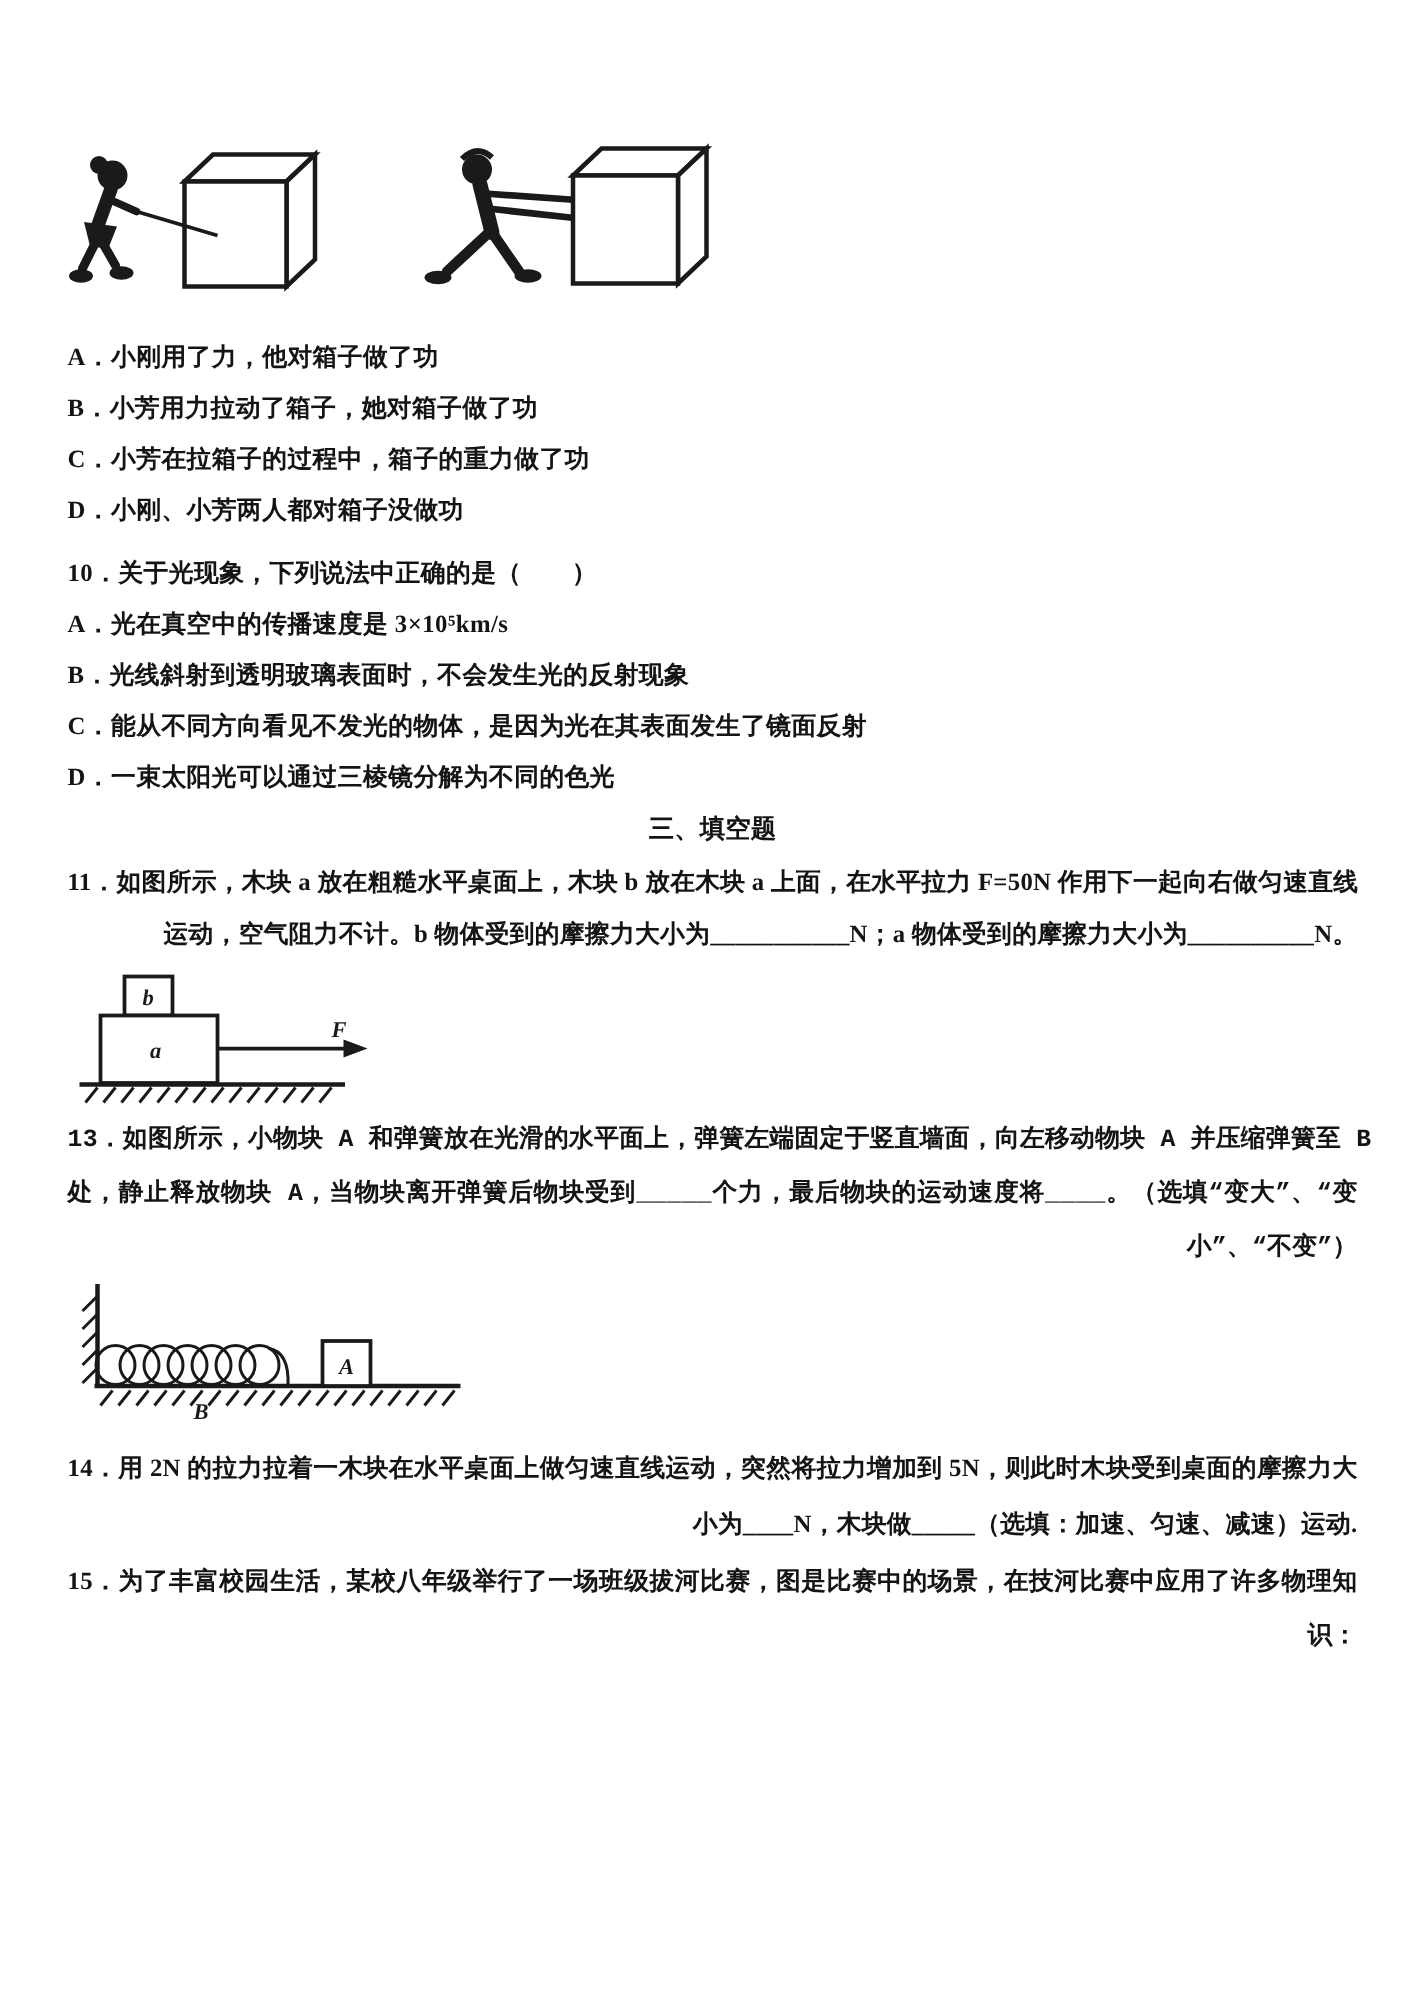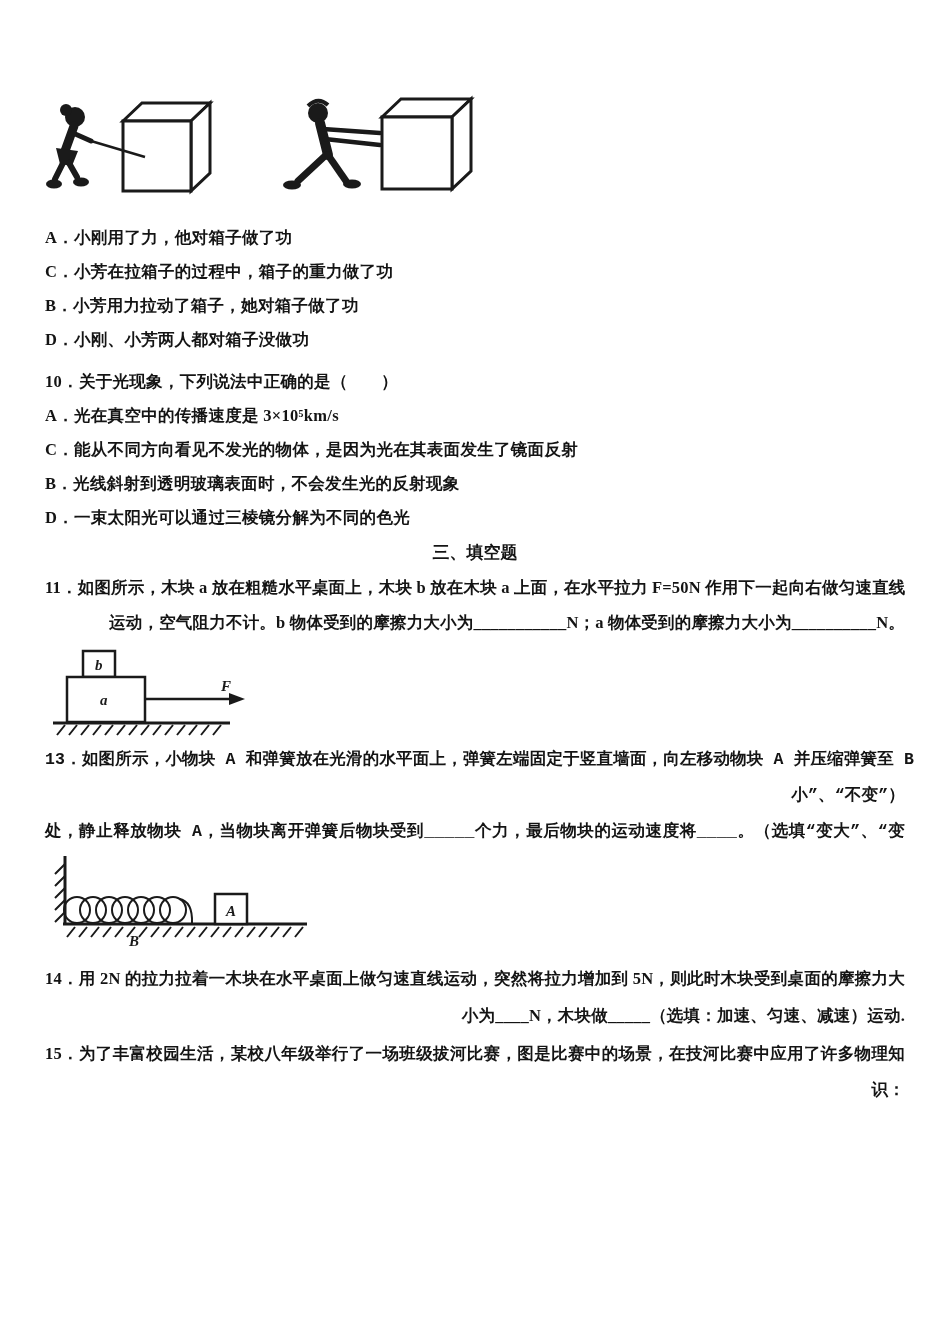--- a/index.html
+++ b/index.html
@@ -82,30 +82,30 @@
           <ellipse class="ink-fill" cx="22" cy="92" rx="9" ry="4.5"></ellipse>
           <path class="ink-stroke" stroke-width="7" stroke-linecap="round" d="M58,62 L76,88"></path>
           <ellipse class="ink-fill" cx="82" cy="91" rx="9" ry="4.5"></ellipse>
         </g>
       </g>
     </svg>
   </div>
 
   <div class="q9opts">
     <div class="opt-line">A．小刚用了力，他对箱子做了功</div>
+    <div class="opt-line">B．小芳用力拉动了箱子，她对箱子做了功</div>
     <div class="opt-line">C．小芳在拉箱子的过程中，箱子的重力做了功</div>
-    <div class="opt-line">B．小芳用力拉动了箱子，她对箱子做了功</div>
     <div class="opt-line">D．小刚、小芳两人都对箱子没做功</div>
   </div>
 
   <div class="q10">
     <div class="opt-line">10．关于光现象，下列说法中正确的是（　　）</div>
     <div class="opt-line">A．光在真空中的传播速度是 3×10⁵km/s</div>
+    <div class="opt-line">B．光线斜射到透明玻璃表面时，不会发生光的反射现象</div>
     <div class="opt-line">C．能从不同方向看见不发光的物体，是因为光在其表面发生了镜面反射</div>
-    <div class="opt-line">B．光线斜射到透明玻璃表面时，不会发生光的反射现象</div>
     <div class="opt-line">D．一束太阳光可以通过三棱镜分解为不同的色光</div>
   </div>
 
   <div class="sec-title">三、填空题</div>
 
   <div class="q11">
     <div class="q-line just">11．如图所示，木块 a 放在粗糙水平桌面上，木块 b 放在木块 a 上面，在水平拉力 F=50N 作用下一起向右做匀速直线</div>
     <div class="q-line">运动，空气阻力不计。b 物体受到的摩擦力大小为___________N；a 物体受到的摩擦力大小为__________N。</div>
   </div>
 
@@ -123,22 +123,22 @@
       <g>
         <line class="ink-stroke" stroke-width="3" x1="8" y1="78" x2="185" y2="78"></line>
         <path class="ink-stroke" stroke-width="2" d="M20,80 l-8,10 M32,80 l-8,10 M44,80 l-8,10 M56,80 l-8,10 M68,80 l-8,10 M80,80 l-8,10 M92,80 l-8,10 M104,80 l-8,10 M116,80 l-8,10 M128,80 l-8,10 M140,80 l-8,10 M152,80 l-8,10 M164,80 l-8,10 M176,80 l-8,10"></path>
       </g>
     </svg>
   </div>
 
 
   <div class="q13">
     <div class="q-line just">13．如图所示，小物块 A 和弹簧放在光滑的水平面上，弹簧左端固定于竖直墙面，向左移动物块 A 并压缩弹簧至 B</div>
+    <div class="q-line just">处，静止释放物块 A，当物块离开弹簧后物块受到_____个力，最后物块的运动速度将____。（选填“变大”、“变</div>
     <div class="q-line">小”、“不变”）</div>
-    <div class="q-line just">处，静止释放物块 A，当物块离开弹簧后物块受到_____个力，最后物块的运动速度将____。（选填“变大”、“变</div>
   </div>
 
   <div class="fig3-wrap">
     <svg width="300" height="100" viewBox="0 0 300 100">
       <g>
         <line class="ink-stroke" stroke-width="3" x1="20" y1="6" x2="20" y2="74"></line>
         <path class="ink-stroke" stroke-width="2" d="M20,14 l-10,10 M20,26 l-10,10 M20,38 l-10,10 M20,50 l-10,10 M20,62 l-10,10"></path>
       </g>
       <g>
         <circle class="ink-stroke" stroke-width="2" cx="32" cy="60" r="13"></circle>

